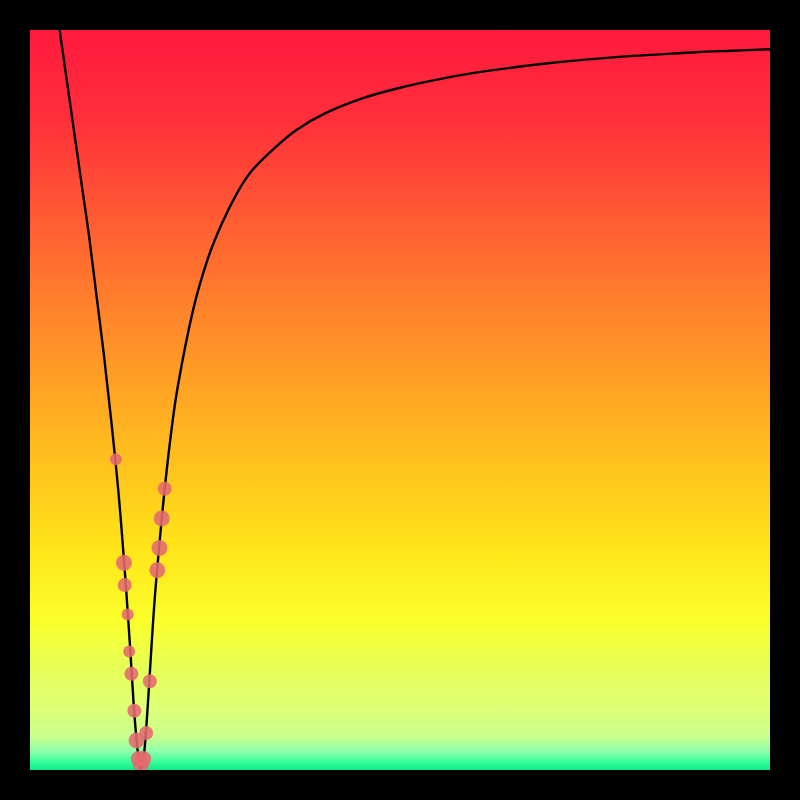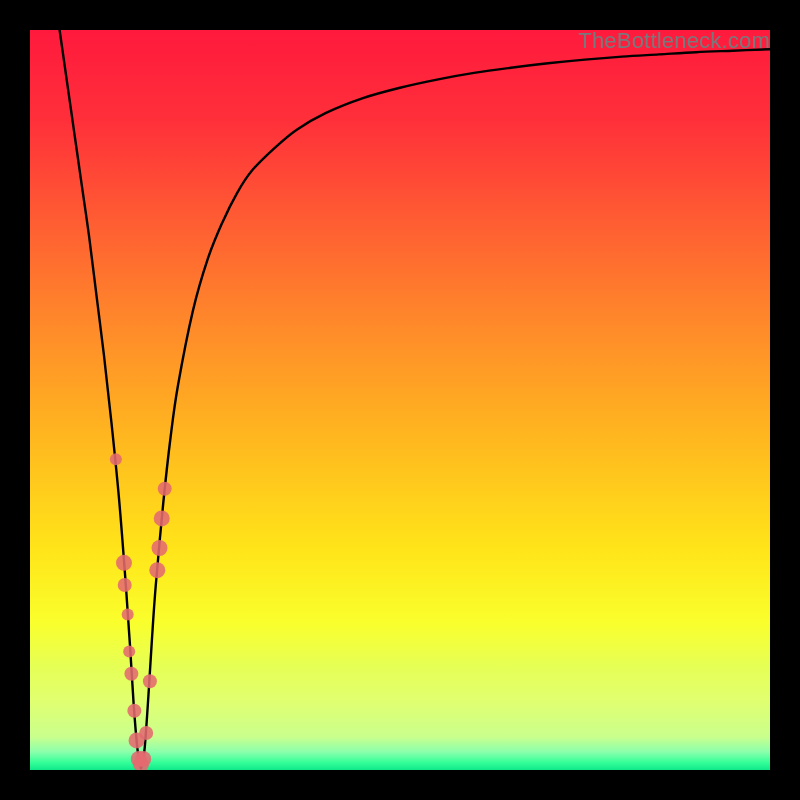--- a/index.html
+++ b/index.html
@@ -89,14 +89,13 @@
           <circle cx="116.18" cy="703.00" r="7" fill="#e46a6f" fill-opacity="0.88"></circle>
           <circle cx="119.88" cy="651.20" r="7" fill="#e46a6f" fill-opacity="0.88"></circle>
           <circle cx="127.28" cy="540.20" r="8" fill="#e46a6f" fill-opacity="0.88"></circle>
           <circle cx="129.50" cy="518.00" r="8" fill="#e46a6f" fill-opacity="0.88"></circle>
           <circle cx="131.72" cy="488.40" r="8" fill="#e46a6f" fill-opacity="0.88"></circle>
           <circle cx="134.68" cy="458.80" r="7" fill="#e46a6f" fill-opacity="0.88"></circle>
         </g>
     </svg>
   </div>
 
-  <div class="watermark">TheBottleneck.com</div>
 </div>
 
 </body></html>

